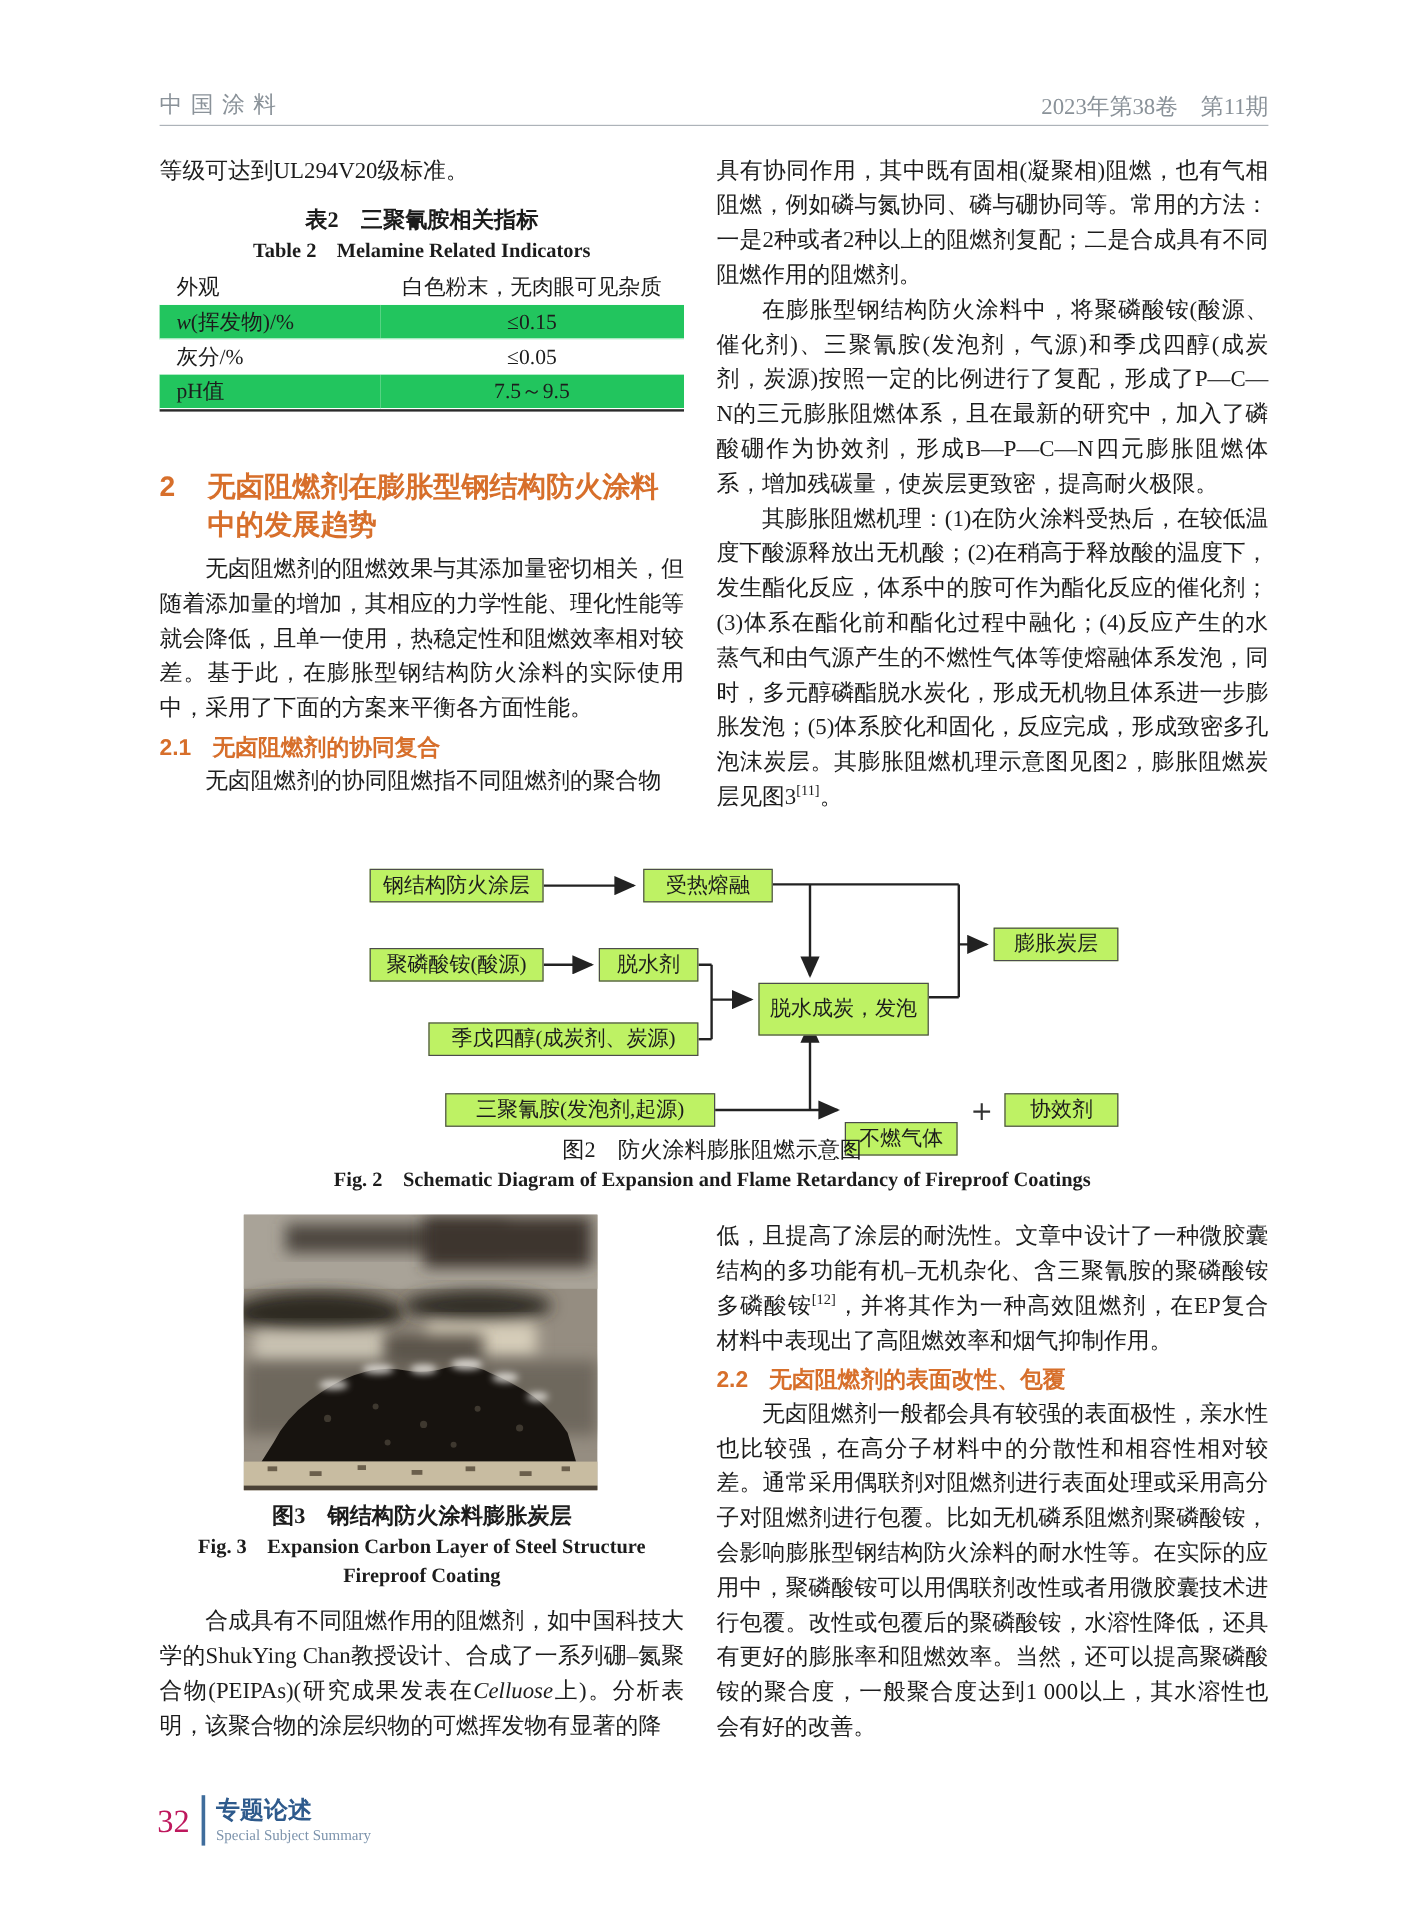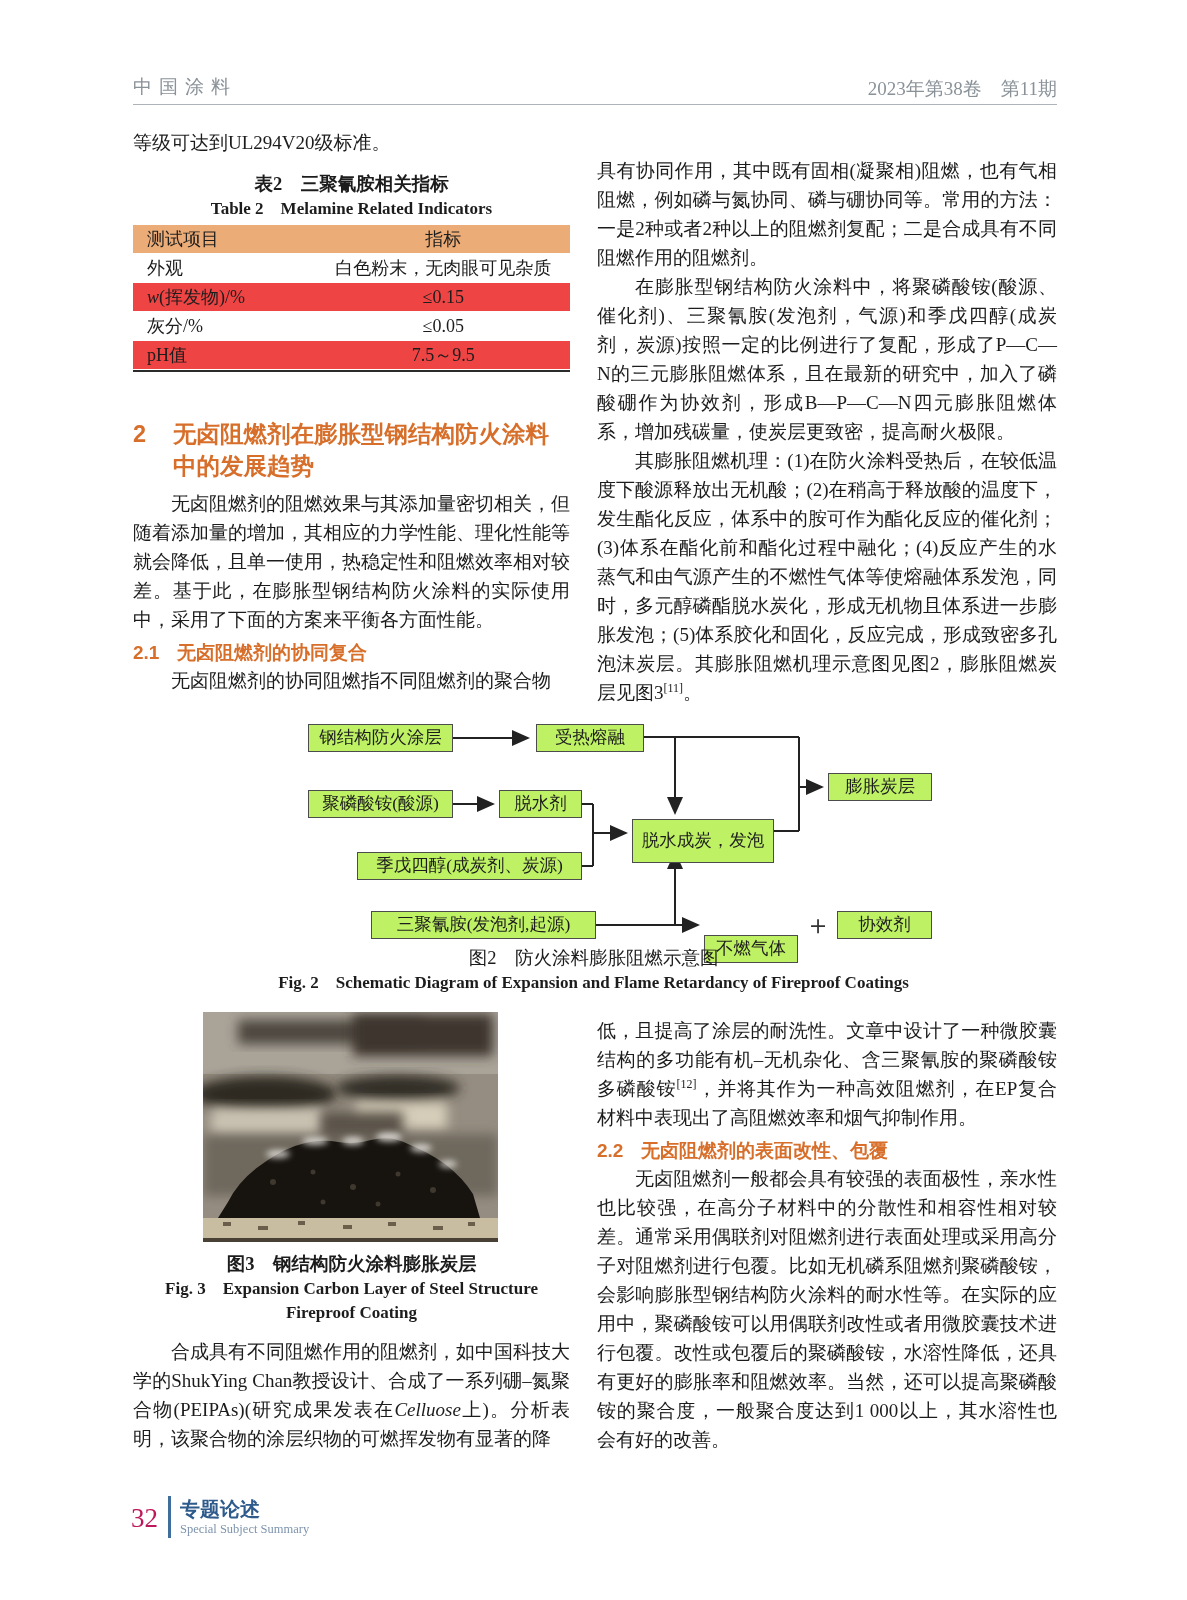--- a/index.html
+++ b/index.html
@@ -7,36 +7,36 @@
     position:relative;width:1187px;height:1600px;margin:0 auto;background:#ffffff;
     font-family:"Liberation Serif","DejaVu Serif",serif;color:#1c1c1c;overflow:hidden;
   }
   
   .hdr-left{position:absolute;left:133px;top:74px;font-size:19px;color:#8a9299;letter-spacing:7px;}
   .hdr-right{position:absolute;right:130px;top:76px;font-size:19px;color:#8a9299;}
   .hdr-rule{position:absolute;left:133px;top:104px;width:924px;height:1px;background:#adb3b9;}
   
   .col{position:absolute;font-size:19px;line-height:29px;text-align:justify;}
   #leftcol-top{left:133px;top:128px;width:437px;}
-  #rightcol-top{left:597px;top:128px;width:460px;margin-top:28px;}
+  #rightcol-top{left:597px;top:128px;width:460px;}
   #leftcol-bottom{left:133px;top:1012px;width:437px;}
   #rightcol-bottom{left:597px;top:1016px;width:460px;}
   .para{margin:0;text-indent:2em;}
   .para.noindent{text-indent:0;}
   sup{font-size:12px;line-height:0;vertical-align:super;}
   .ital{font-style:italic;}
   
   .tcap-cn{font-weight:bold;font-size:18.5px;text-align:center;margin-top:15px;line-height:25px;text-indent:0;}
   .tcap-en{font-weight:bold;font-size:17px;text-align:center;line-height:24px;text-indent:0;}
   .mtable{width:100%;border-collapse:collapse;margin-top:4px;font-size:18px;line-height:28px;}
   .mtable td{padding:0;height:28px;border-bottom:1px solid #ffffff;}
   .mtable .c1{width:42%;padding-left:14px;text-align:left;}
   .mtable .c2{width:58%;text-align:center;}
   .row-head{background:#ecac77;}
-  .row-tint{background:#ef4444;}
+  .row-tint{background:#22c55e;}
   .row-plain{background:#ffffff;}
   .tbl-bottom{height:2px;background:#2b2b2b;margin-top:0;}
   
   .sec2{display:flex;margin-top:46px;color:#d76f2b;font-family:"Liberation Sans","DejaVu Sans",sans-serif;
         font-weight:bold;font-size:23.5px;line-height:32px;text-align:left;}
   .sec2 .num{flex:0 0 40px;}
   .h3{display:flex;margin-top:5px;color:#d76f2b;font-family:"Liberation Sans","DejaVu Sans",sans-serif;
       font-weight:bold;font-size:19px;line-height:27px;text-align:left;}
   .h3 .num{flex:0 0 44px;}
   
@@ -68,24 +68,20 @@
   <div class="hdr-left">中国涂料</div>
   <div class="hdr-right">2023年第38卷　第11期</div>
   <div class="hdr-rule"></div>
 
   <div class="col" id="leftcol-top">
     <p class="para noindent">等级可达到UL294V20级标准。</p>
     <div class="tcap-cn">表2　三聚氰胺相关指标</div>
     <div class="tcap-en">Table 2　Melamine Related Indicators</div>
     <table class="mtable">
       <tbody>
-        <tr class="row-head">
-          <td class="c1">测试项目</td>
-          <td class="c2">指标</td>
-        </tr>
         <tr class="row-plain">
           <td class="c1">外观</td>
           <td class="c2">白色粉末，无肉眼可见杂质</td>
         </tr>
         <tr class="row-tint">
           <td class="c1"><span class="ital">w</span><span>(挥发物)/%</span></td>
           <td class="c2">≤0.15</td>
         </tr>
         <tr class="row-plain">
           <td class="c1">灰分/%</td>

